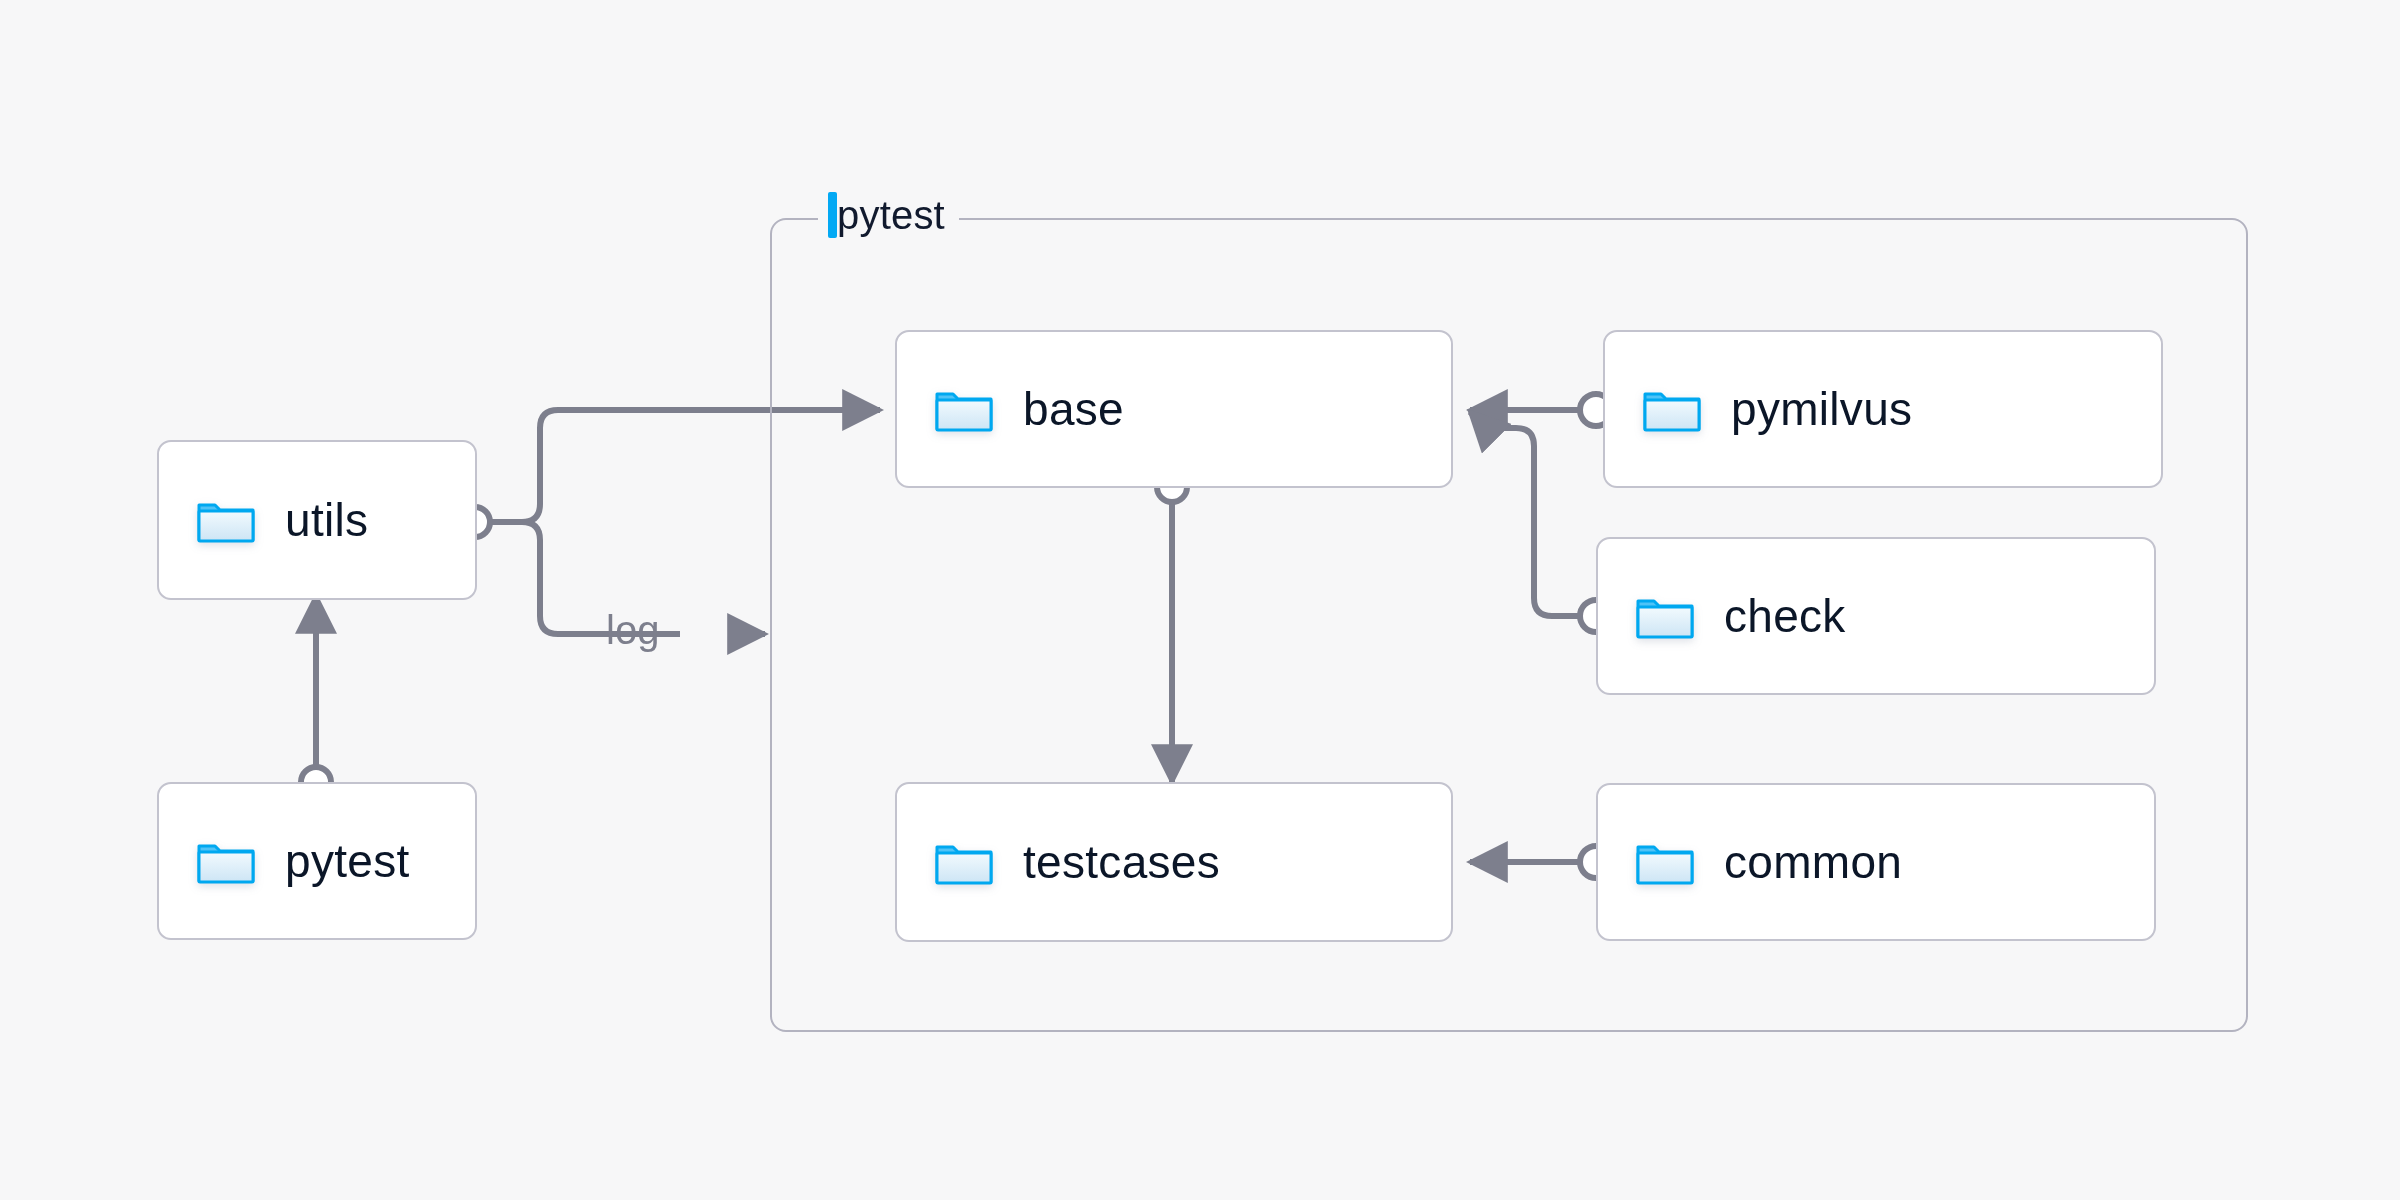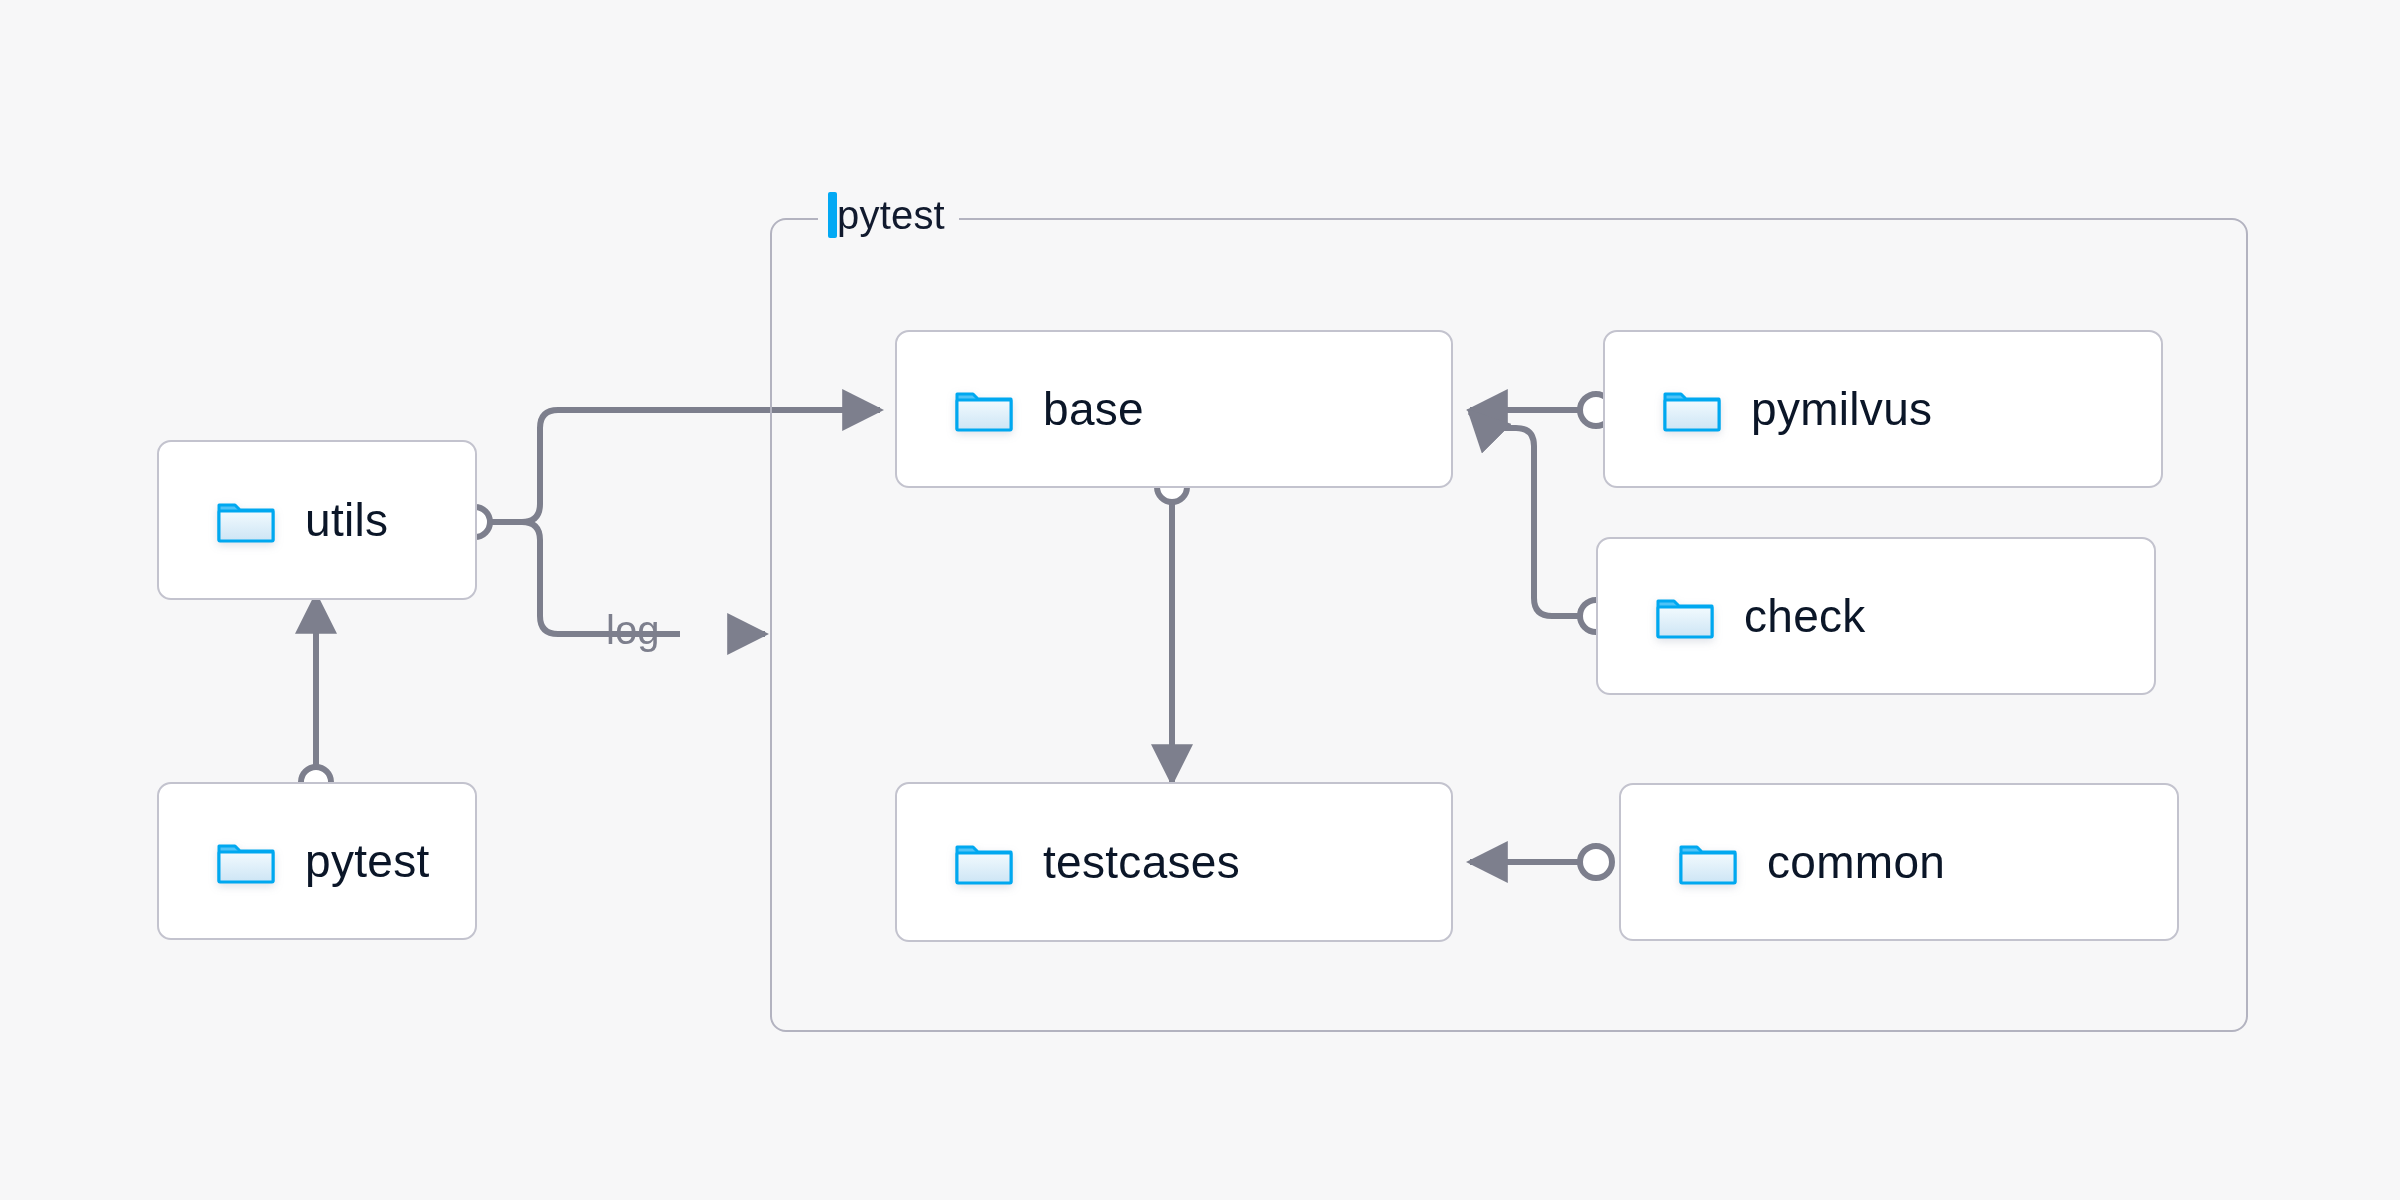--- a/index.html
+++ b/index.html
@@ -43,21 +43,21 @@
 
   
   .node{
     position:absolute;
     background:#ffffff;
     border:2px solid #c3c3ce;
     border-radius:14px;
     box-sizing:border-box;
     display:flex;
     align-items:center;
-    padding-left:58px;
+    padding-left:38px;
     gap:30px;
   }
   .node-label{
     font-size:46px;
     color:#0b1628;
     letter-spacing:.3px;
     white-space:nowrap;
     line-height:1;
   }
 
@@ -189,21 +189,21 @@
   <div class="node" style="left:1596px;top:537px;width:560px;height:158px;align-items:center;">
     <span class="folder">
       <svg viewBox="0 0 58 50" xmlns="http://www.w3.org/2000/svg">
         <path d="M2 10 h16 l5 5 h33 v30 H2 Z" fill="#4fc3f7" stroke="#00a8f0" stroke-width="3" stroke-linejoin="round"></path>
         <rect x="2" y="16" width="54" height="30" fill="url(#folderGrad)" stroke="#00a8f0" stroke-width="3" rx="1"></rect>
       </svg>
     </span>
     <span class="node-label">check</span>
   </div>
 
-  <div class="node" style="left:1596px;top:783px;width:560px;height:158px;margin-left:23px;">
+  <div class="node" style="left:1596px;top:783px;width:560px;height:158px;">
     <span class="folder">
       <svg viewBox="0 0 58 50" xmlns="http://www.w3.org/2000/svg">
         <path d="M2 10 h16 l5 5 h33 v30 H2 Z" fill="#4fc3f7" stroke="#00a8f0" stroke-width="3" stroke-linejoin="round"></path>
         <rect x="2" y="16" width="54" height="30" fill="url(#folderGrad)" stroke="#00a8f0" stroke-width="3" rx="1"></rect>
       </svg>
     </span>
     <span class="node-label">common</span>
   </div>
 
   <div class="edge-label" style="left:606px;top:610px;">log</div>

